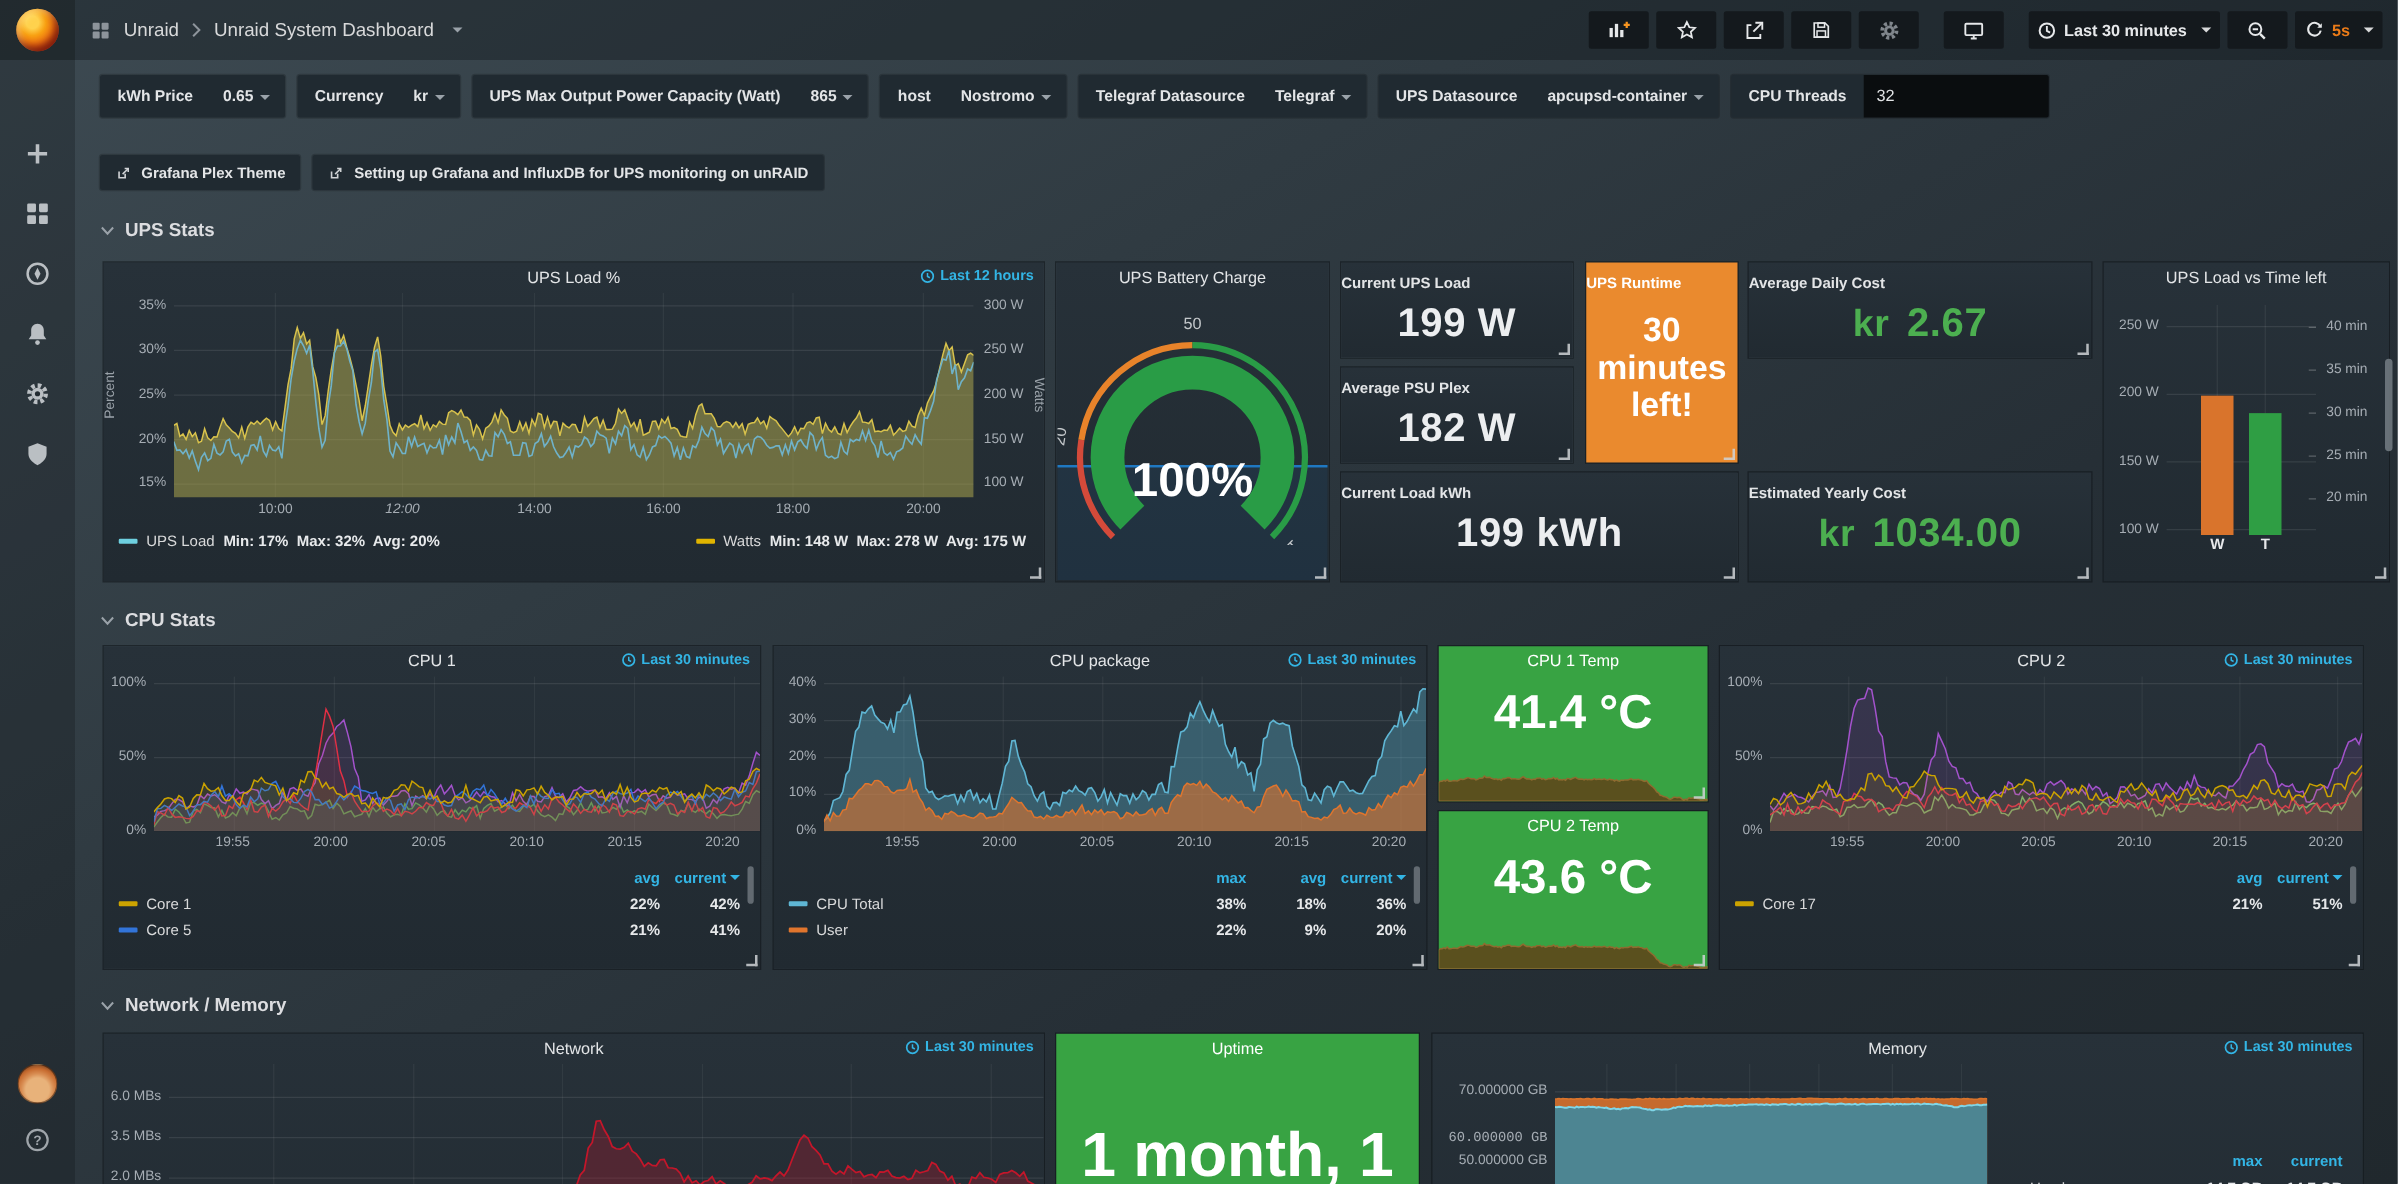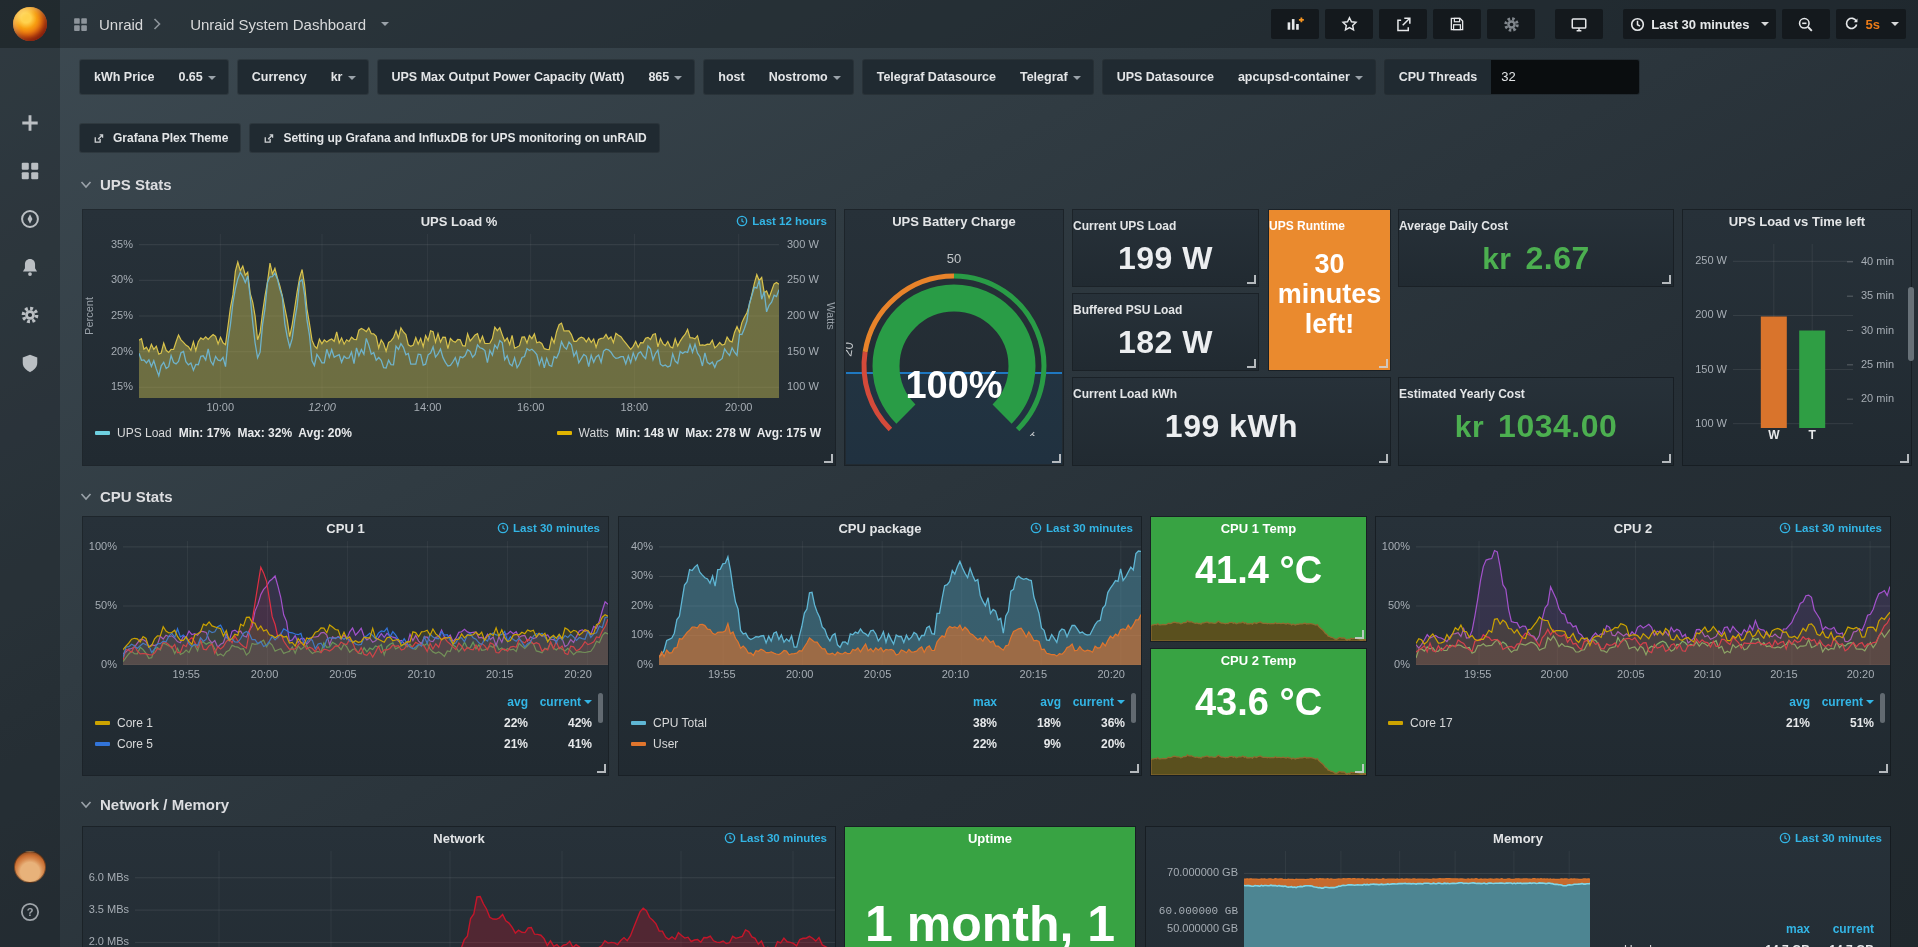--- a/index.html
+++ b/index.html
@@ -15,21 +15,21 @@
   .side-icons{display:flex;flex-direction:column;gap:26px;padding-top:64px;align-items:center;}
   .side-icon{width:22px;height:22px;cursor:pointer;opacity:.92;}
   .side-bottom{margin-top:auto;display:flex;flex-direction:column;gap:18px;align-items:center;padding-bottom:24px;}
   .avatar{width:30px;height:30px;border-radius:50%;
     background:radial-gradient(circle at 50% 68%,#e8a succeed,#d88c51 45%,#b25c2c 70%,#2a2220 100%);
     background:radial-gradient(circle at 50% 66%,#e8b27a 0 38%,#d88c51 52%,#c66a2e 68%,#31241d 100%);
     border:1px solid rgba(0,0,0,.4);}
   .topnav{position:absolute;left:60px;right:0;top:0;height:48px;background:rgba(20,26,30,0.42);
     display:flex;align-items:center;padding:0 12px;box-sizing:border-box;z-index:20;}
   .crumb{display:flex;align-items:center;gap:10px;font-size:15px;color:#d8d9da;}
-  .crumb .ttl{font-size:15px;margin-left:19px;}
+  .crumb .ttl{font-size:15px;}
   .nav-right{margin-left:auto;display:flex;align-items:center;gap:6px;}
   .nbtn{height:30px;min-width:34px;background:#14191d;border-radius:2px;display:flex;align-items:center;
     justify-content:center;padding:0 7px;cursor:pointer;gap:6px;}
   .nbtn svg{display:block}
   .ngap{width:8px;}
   .tp-label{font-size:13px;font-weight:700;color:#e6e8ea;white-space:nowrap;}
   .refresh-int{font-size:13px;font-weight:700;color:#eb7b18;}
   .caret{display:inline-block;width:0;height:0;border-left:4px solid transparent;border-right:4px solid transparent;
     border-top:4px solid #9aa2a9;margin-left:5px;vertical-align:middle;}
   .caret.blue{border-top-color:#33b5e5;margin-left:3px;}
@@ -40,21 +40,21 @@
   .vlabel{font-size:12.5px;font-weight:700;color:#e3e5e7;padding:0 14px;white-space:nowrap;}
   .vvalue{font-size:12.5px;font-weight:700;color:#e3e5e7;padding:0 12px 0 10px;white-space:nowrap;cursor:pointer;}
   .vinput{width:148px;height:34px;line-height:34px;background:#0a0d0f;color:#e3e5e7;font-size:13px;
     padding:0 10px;box-sizing:border-box;border-radius:0 2px 2px 0;cursor:text;}
   .linksrow{position:absolute;left:20px;top:76px;display:flex;gap:10px;height:28px;}
   .linkpill{background:#202a31;border-radius:2px;display:flex;align-items:center;gap:8px;padding:0 12px;
     font-size:12px;font-weight:700;color:#e3e5e7;cursor:pointer;box-shadow:0 0 0 1px rgba(0,0,0,0.18);}
   .sec{position:absolute;display:flex;align-items:center;gap:8px;font-size:15px;font-weight:700;color:#dcdde0;cursor:pointer;}
   .panel{position:absolute;background:linear-gradient(180deg,#273139 0%,#212a31 100%);
     box-shadow:0 0 0 1px rgba(10,14,17,0.5);box-sizing:border-box;}
-  .p-title{height:22px;line-height:24px;text-align:center;font-size:13px;font-weight:700;color:#e3e5e7;
+  .p-title{height:22px;line-height:24px;text-align:center;font-size:13px;font-weight:400;color:#e3e5e7;
     white-space:nowrap;overflow:hidden;}
   .p-range{position:absolute;top:5px;right:8px;display:flex;align-items:center;gap:4px;font-size:11.5px;
     font-weight:700;color:#33b5e5;cursor:pointer;z-index:3;}
   .rz{position:absolute;right:2px;bottom:2px;width:7px;height:7px;border-right:2px solid #cfd3d6;
     border-bottom:2px solid #cfd3d6;opacity:.85;cursor:nwse-resize;}
   .ts-body{display:flex;align-items:center;margin-top:2px;}
   .yaxis{position:relative;}
   .yaxis .tick{position:absolute;font-size:11px;color:#a6adb4;white-space:nowrap;}
   .yl .tick{right:6px;}
   .yr .tick{left:8px;}
@@ -386,21 +386,21 @@
       </div>
     <div class="rz"></div>
   </div>
 
   <div class="panel" style="left:1013px;top:162px;width:185px;height:76px;">
     <div class="stat-title">Current UPS Load</div>
     <div class="stat-value">199 W</div>
     <div class="rz"></div>
   </div>
   <div class="panel" style="left:1013px;top:246px;width:185px;height:76px;">
-    <div class="stat-title">Buffered PSU Load</div>
+    <div class="stat-title">Average PSU Plex</div>
     <div class="stat-value">182 W</div>
     <div class="rz"></div>
   </div>
   <div class="panel" style="left:1013px;top:330px;width:317px;height:87px;">
     <div class="stat-title">Current Load kWh</div>
     <div class="stat-value">199 kWh</div>
     <div class="rz"></div>
   </div>
   <div class="panel orange" style="left:1209px;top:162px;width:121px;height:160px;">
     <div class="stat-title">UPS Runtime</div>

